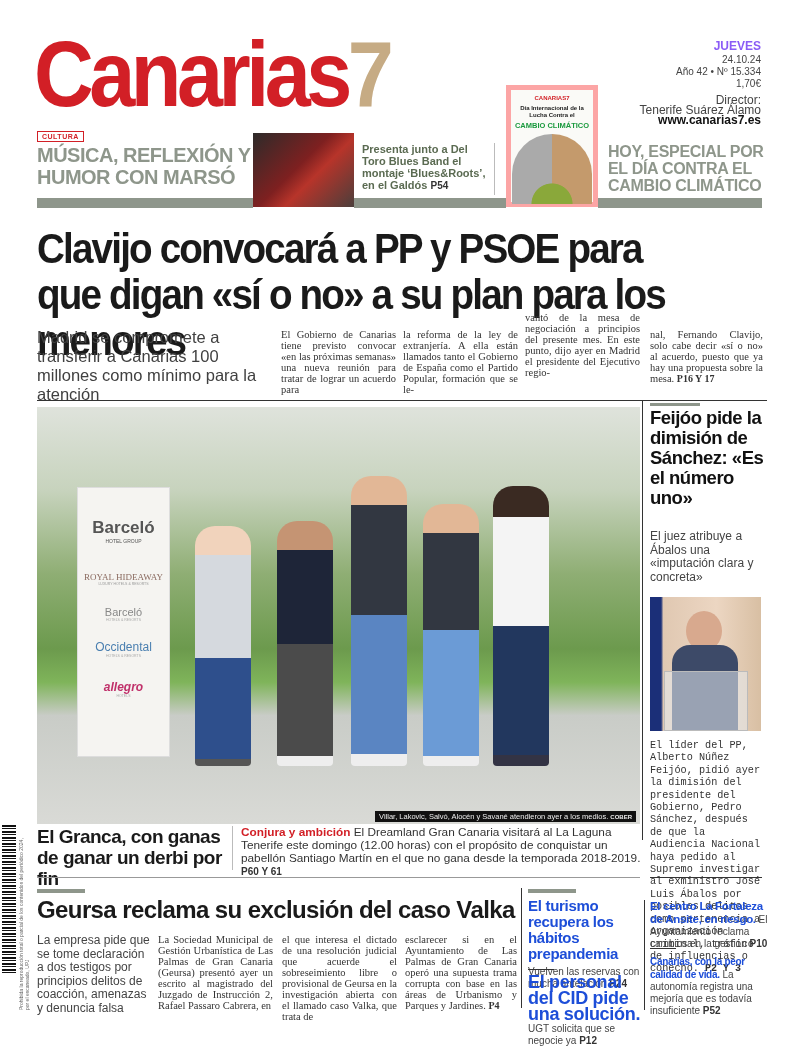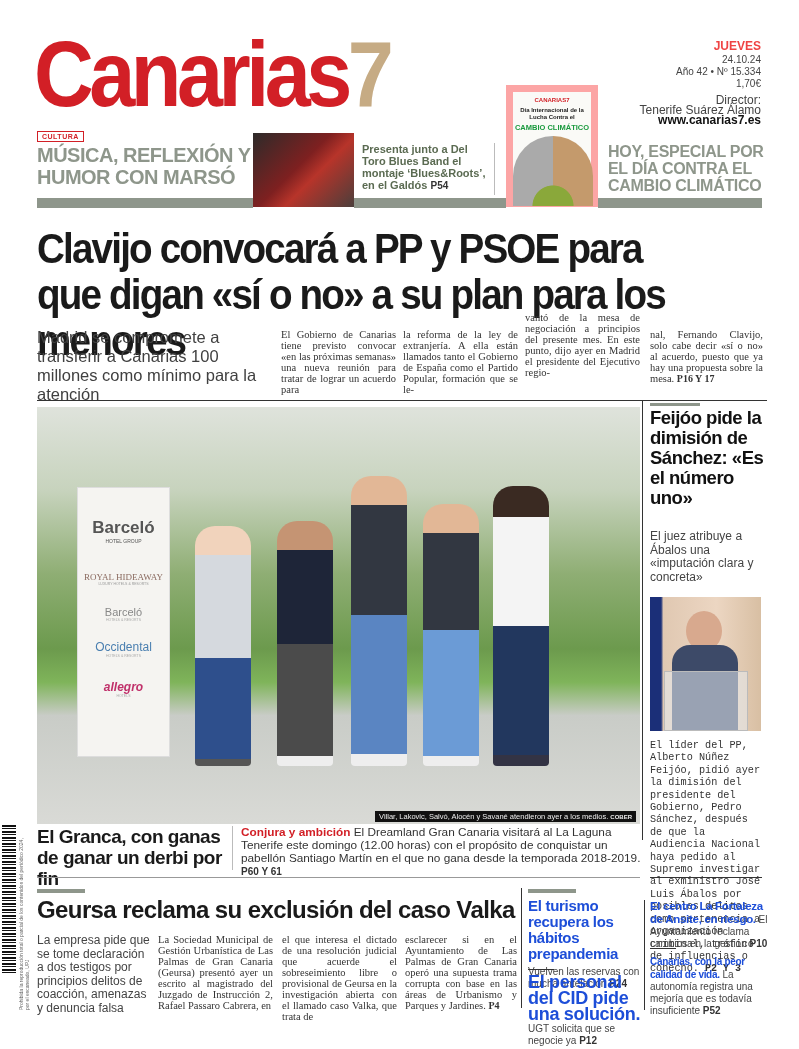--- a/index.html
+++ b/index.html
@@ -1,30 +1,30 @@
 <!DOCTYPE html>
 <html><head>
 <meta charset="utf-8">
 <style>
 *{box-sizing:border-box;margin:0;padding:0}
 body{width:799px;height:1049px;background:#fff;position:relative;overflow:hidden;font-family:"Liberation Sans",sans-serif;color:#1a1a1a}
 .abs{position:absolute}
 .logo{left:34px;top:28px;font-family:"Liberation Sans",sans-serif;font-weight:900;font-size:92px;letter-spacing:-5px;color:#d21f26;line-height:1;transform:scaleX(0.9);transform-origin:left}
 .logo .seven{color:#c6ab84}
 .dateblock{right:38px;top:40px;text-align:right;font-size:10px;color:#444;line-height:12px}
-.dateblock .day{font-weight:bold;font-size:12px;color:#ef4444;margin-bottom:2px}
+.dateblock .day{font-weight:bold;font-size:12px;color:#8b5cf6;margin-bottom:2px}
 .dateblock .dir{margin-top:5px;font-size:12px;line-height:10px}
 .dateblock .web{font-weight:bold;color:#111}
 .tag{left:37px;top:131px;border:1px solid #d21f26;color:#d21f26;font-size:7px;font-weight:bold;padding:0 4px;line-height:9px;letter-spacing:.5px}
 .teaser1{left:37px;top:144px;font-weight:bold;font-size:20px;line-height:22px;color:#8e968b;width:215px;letter-spacing:-.5px}
 .photo1{left:253px;top:133px;width:101px;height:74px;background:linear-gradient(135deg,#2d2b2a 0%,#7e2020 45%,#b7342a 60%,#4b3e3b 100%)}
 .teaser1b{left:362px;top:143px;width:130px;font-size:11px;line-height:12px;font-weight:bold;color:#5b6b52}
 .pref{font-size:10px;font-weight:900;color:#333}
 .vline{background:#bbb}
-.special{left:506px;top:85px;width:92px;height:122px;background:#fafaf7;border:7px solid #fca5a5;text-align:center;font-size:6px}
+.special{left:506px;top:85px;width:92px;height:122px;background:#fafaf7;border:5px solid #fca5a5;text-align:center;font-size:6px}
 .special .b{color:#d21f26;font-weight:bold;margin-top:5px}
 .special .c{font-weight:bold;color:#222;margin-top:4px;font-size:6px;line-height:7px}
 .special .d{color:#1b9a3f;font-weight:900;font-size:7.5px;margin-top:2px}
 .special .tree{margin:4px auto 0;width:80px;height:70px;background:radial-gradient(circle at 50% 100%,#8aa83a 0,#8aa83a 25%,transparent 26%),linear-gradient(90deg,#aaa 0,#aaa 50%,#c49a6c 50%,#c49a6c 100%);border-radius:40px 40px 0 0}
 .teaser2{left:608px;top:143px;font-weight:bold;font-size:16px;line-height:17px;color:#8e968b;width:160px;letter-spacing:-.3px}
 .grayband{top:198px;height:10px;background:#8e968b}
 .headline{left:37px;top:226px;width:730px;font-family:"Liberation Sans",sans-serif;font-weight:bold;font-size:42px;line-height:46px;letter-spacing:-2px;color:#1a1a1a;transform:scaleX(.92);transform-origin:left}
 .subhead{left:37px;top:328px;width:235px;font-size:16.5px;line-height:19px;color:#404040;font-weight:300}
 .bodycol{font-family:"Liberation Serif",serif;font-size:10.5px;line-height:11px;color:#333;text-align:justify}
 .mainphoto{left:37px;top:407px;width:603px;height:417px;background:linear-gradient(180deg,#dfe3dc 0%,#c7d3bd 20%,#8fae74 40%,#6c9a4d 58%,#7fb45a 66%,#c9ccc7 74%,#d9dad6 100%);overflow:hidden}

